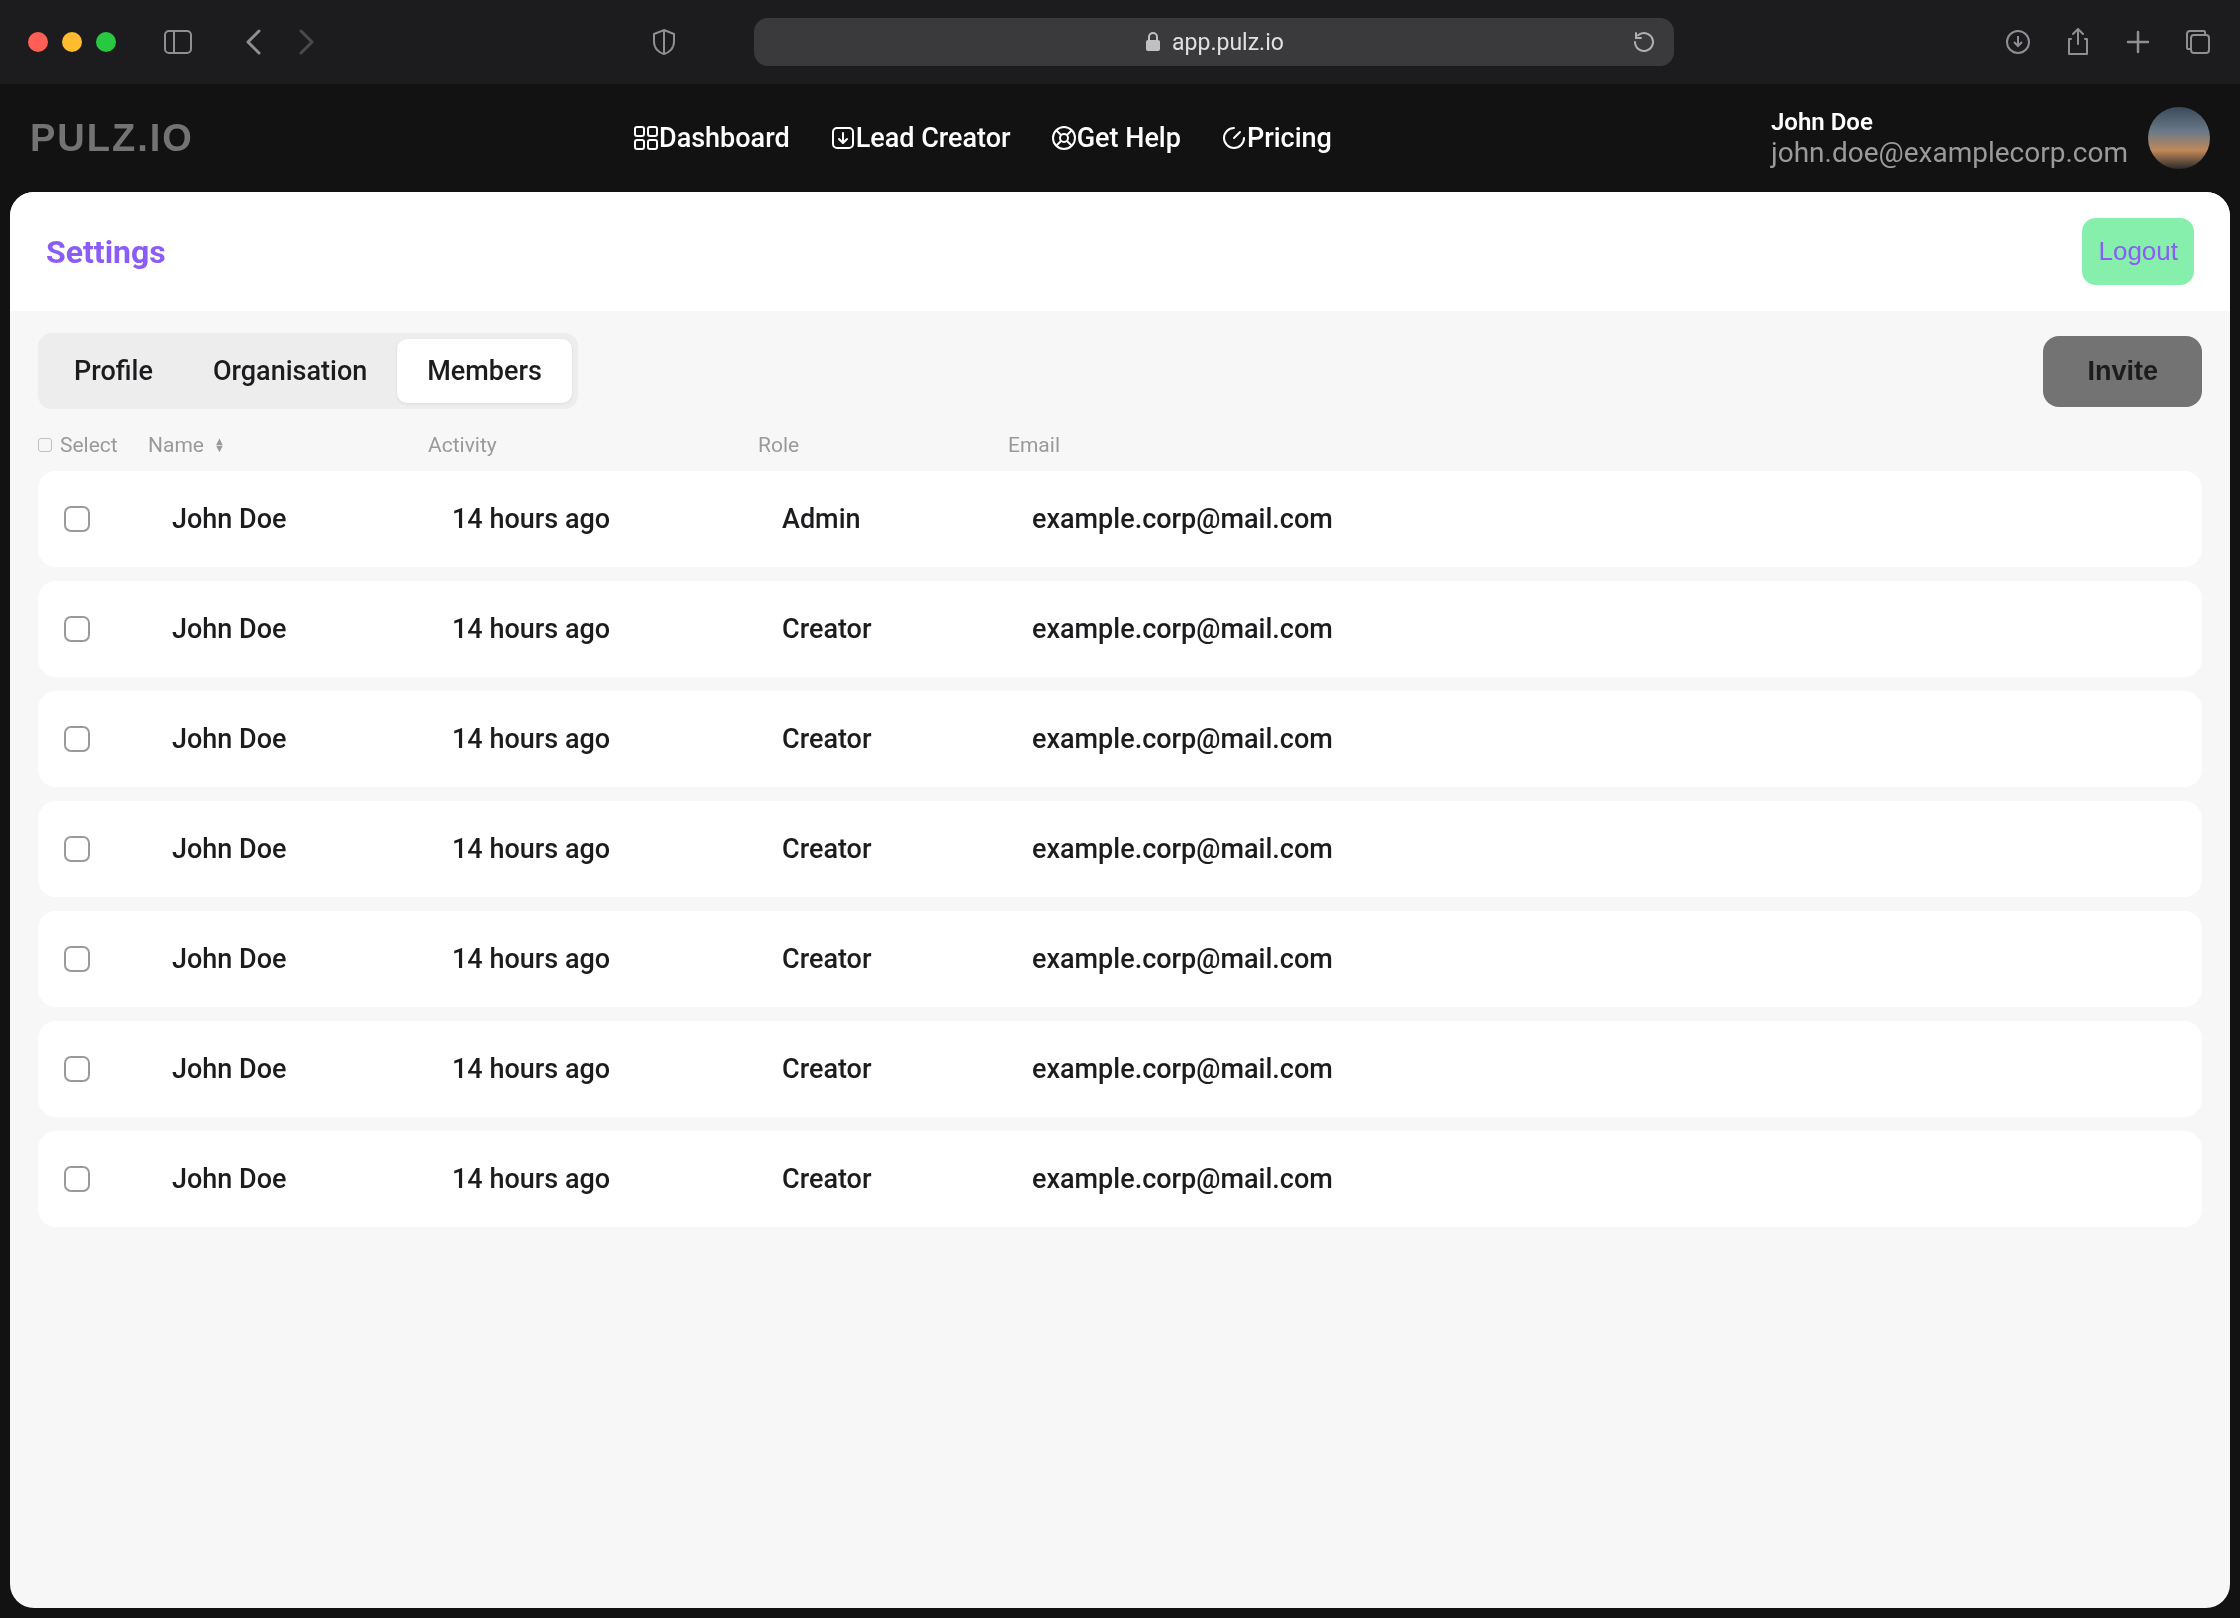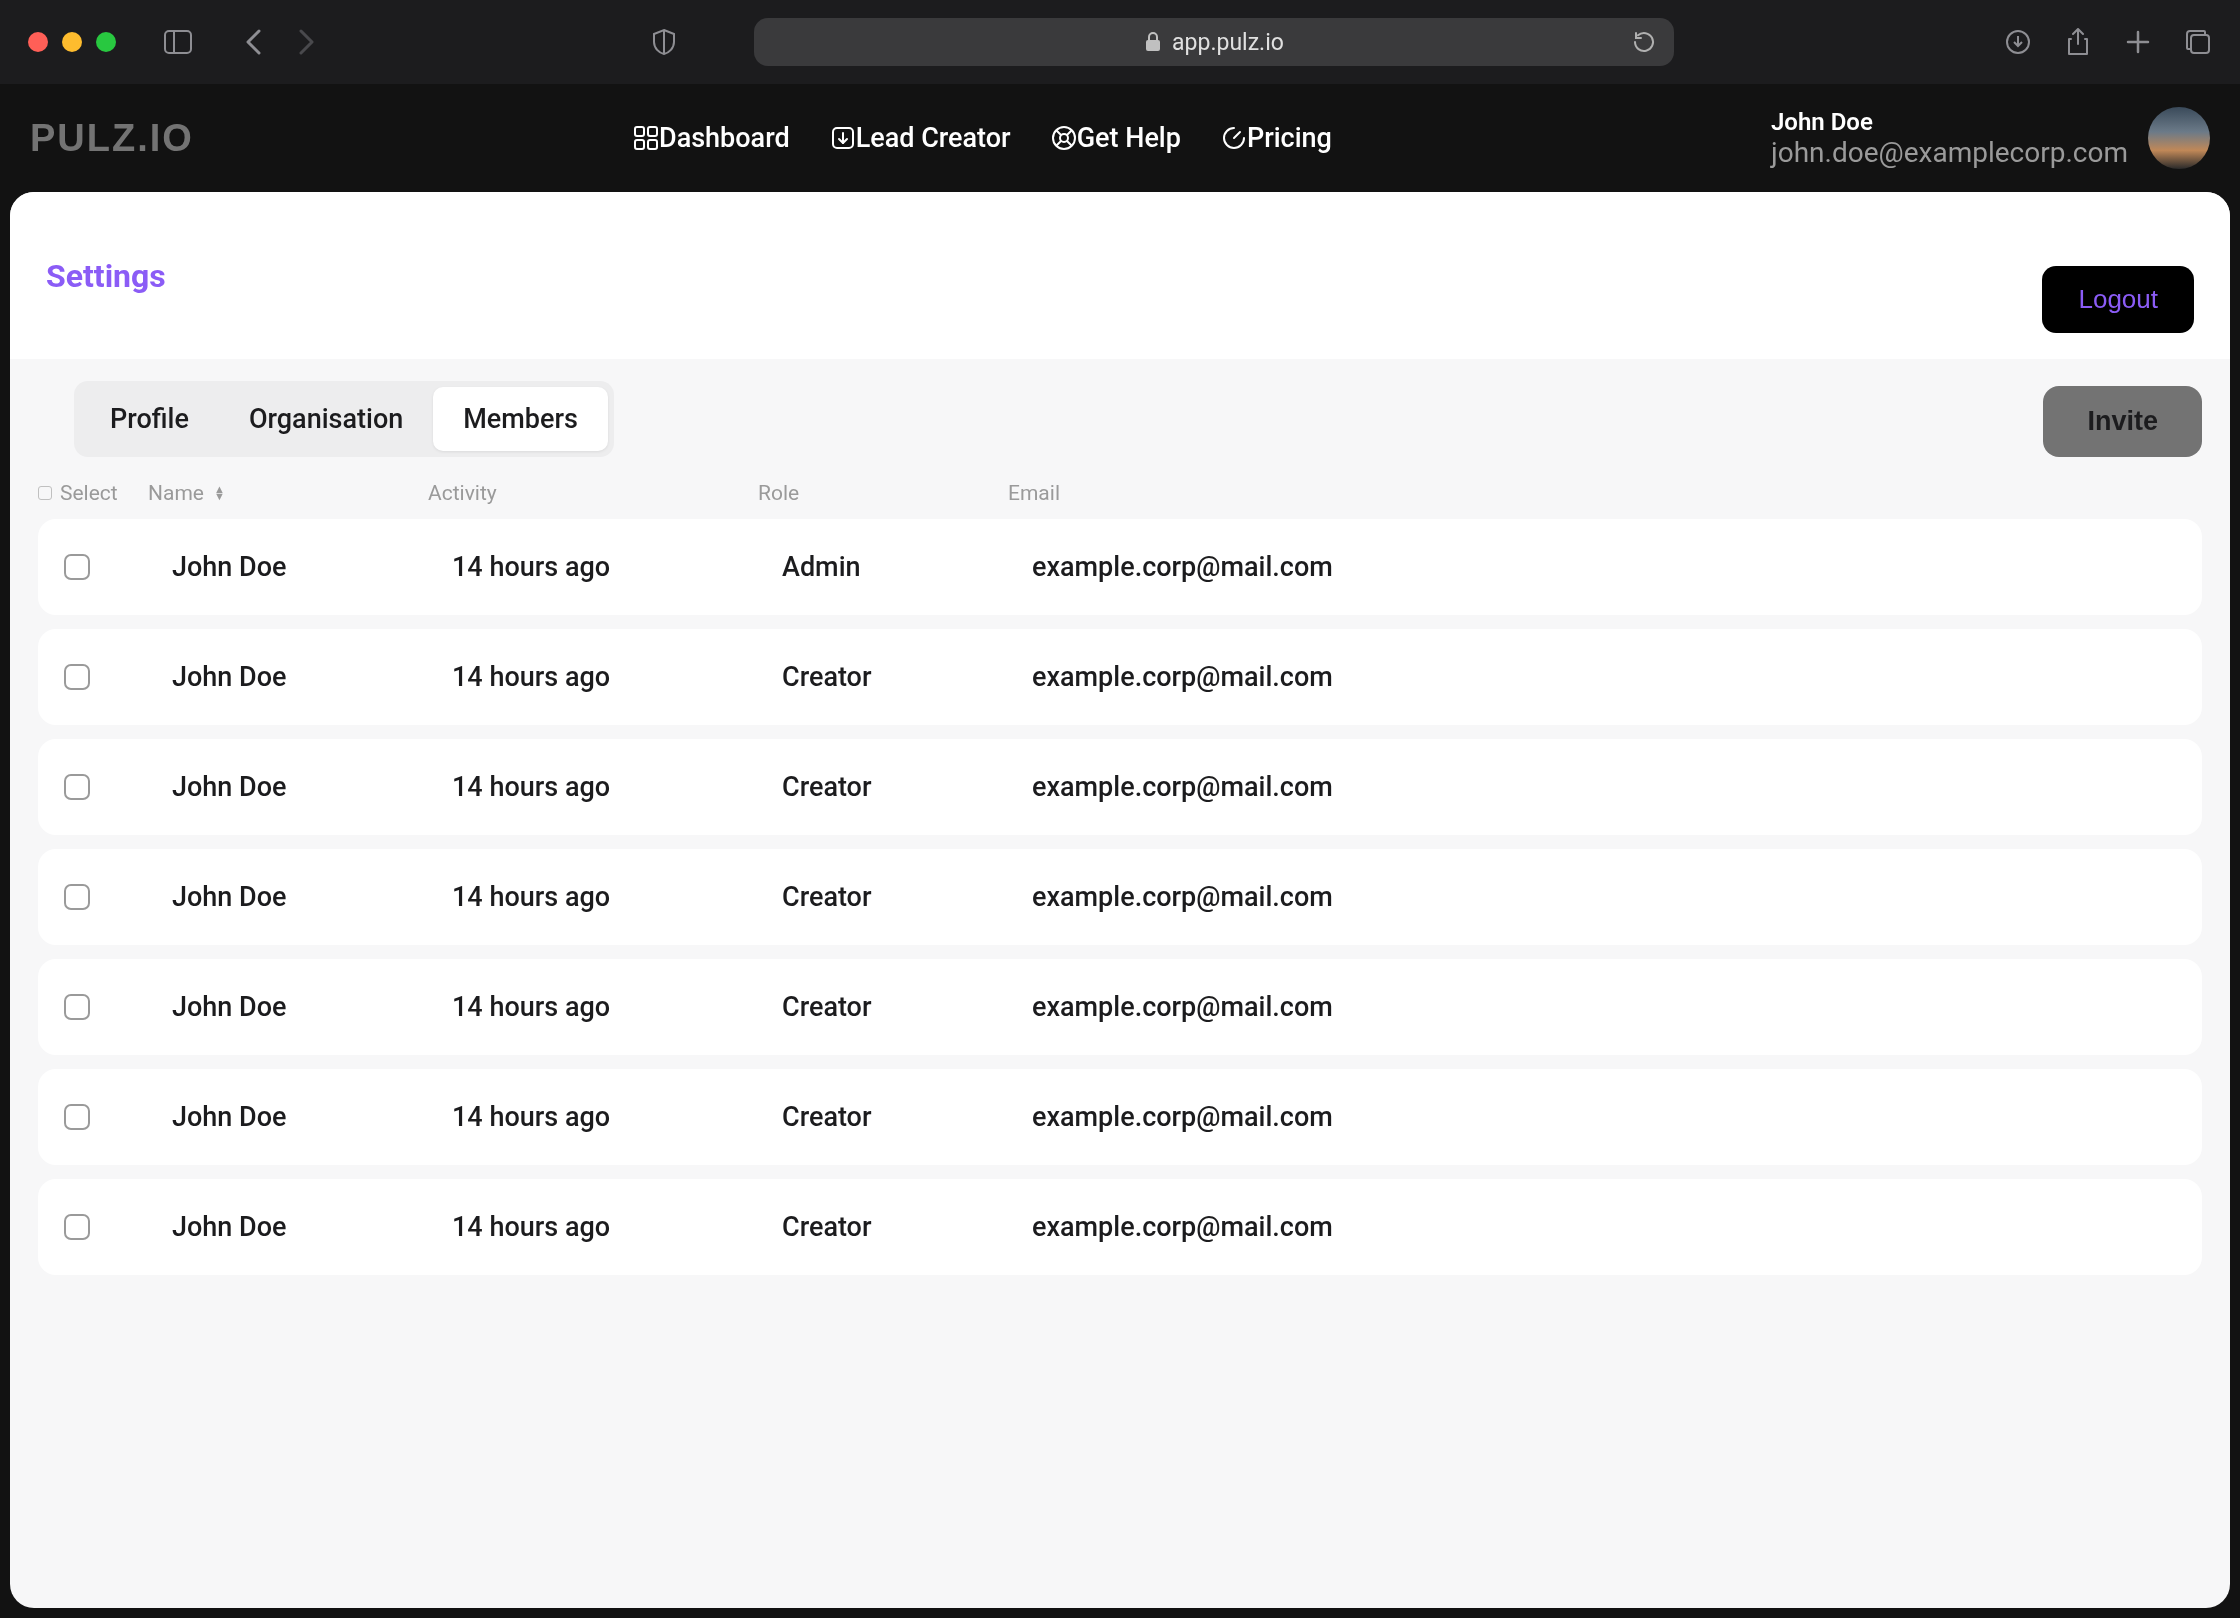--- a/index.html
+++ b/index.html
@@ -111,37 +111,35 @@
     }
     .card-header {
       background: #fff;
       padding: 26px 36px;
       display: flex;
       align-items: center;
       justify-content: space-between;
     }
     .page-title { font-size: 32px; font-weight: 700; color: #8b5cf6; }
     .logout-btn {
-      background: #000000;
+      background: #86efac;
       color: #8b5cf6;
       border: none;
       border-radius: 14px;
-      padding: 18px 36px;
+      padding: 18px 16px;
       font-size: 26px;
       font-weight: 500;
       cursor: pointer;
-      margin-top: 48px;
     }
 
     .tabs-row {
       padding: 22px 28px 8px 28px;
       display: flex;
-      align-items: flex-end;
+      align-items: center;
       justify-content: space-between;
-      margin-left: 36px;
     }
     .tabs {
       display: flex;
       background: #ededee;
       border-radius: 14px;
       padding: 6px;
       gap: 0;
     }
     .tab {
       padding: 16px 30px;

